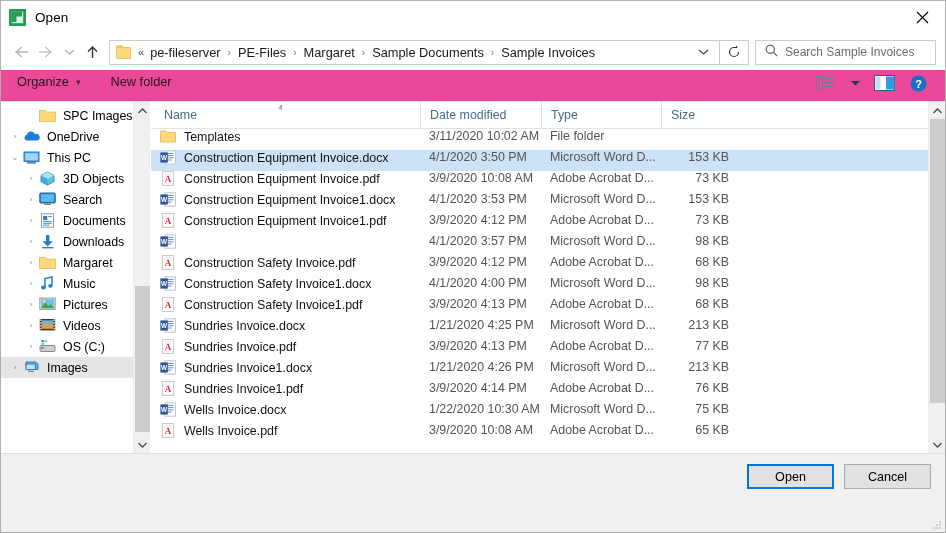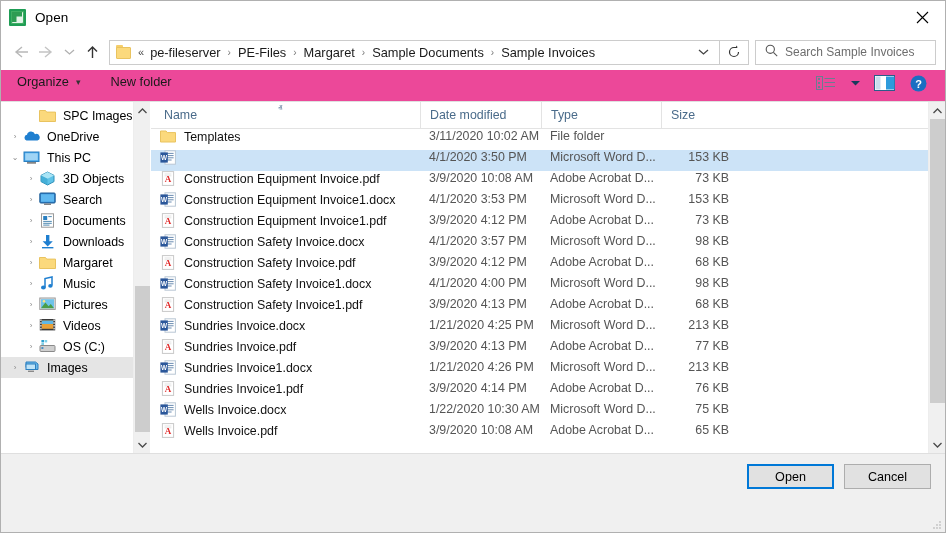--- a/index.html
+++ b/index.html
@@ -640,20 +640,21 @@
             <div class="cell size" style="width: 79px;"></div>
           </div>
           <div class="row selected">
             <div class="cell name" style="width: 265px;">
               <span class="row-icon"><svg width="16" height="15" viewBox="0 0 16 15">
                   <rect x="5" y="0.8" width="10.4" height="13.4" fill="#fff" stroke="#b9c7d4"></rect>
                   <path d="M7 3.4 H13.6 M7 5.6 H13.6 M7 7.8 H13.6 M7 10 H11.6" stroke="#5a7fa8" stroke-width="0.9"></path>
                   <rect x="0.4" y="2.4" width="7.4" height="10.2" fill="#2b579a"></rect>
                   <text x="4.1" y="10.1" font-size="6.4" font-family="Liberation Sans, sans-serif" fill="#fff" text-anchor="middle" font-weight="bold">W</text>
                 </svg></span>
+              <span>Construction Equipment Invoice.docx</span>
             </div>
             <div class="cell date" style="width: 121px;">4/1/2020 3:50 PM</div>
             <div class="cell type" style="width: 120px;">Microsoft Word D...</div>
             <div class="cell size" style="width: 79px;">153 KB</div>
           </div>
           <div class="row">
             <div class="cell name" style="width: 265px;">
               <span class="row-icon"><svg width="16" height="15" viewBox="0 0 16 15">
                   <rect x="2.4" y="0.6" width="11.2" height="13.8" fill="#fff" stroke="#c8c8c8"></rect>
                   <path d="M4.6 3 H11.4 M4.6 4.8 H11.4" stroke="#dcdcdc" stroke-width="0.8"></path>
@@ -693,21 +694,20 @@
             <div class="cell size" style="width: 79px;">73 KB</div>
           </div>
           <div class="row">
             <div class="cell name" style="width: 265px;">
               <span class="row-icon"><svg width="16" height="15" viewBox="0 0 16 15">
                   <rect x="5" y="0.8" width="10.4" height="13.4" fill="#fff" stroke="#b9c7d4"></rect>
                   <path d="M7 3.4 H13.6 M7 5.6 H13.6 M7 7.8 H13.6 M7 10 H11.6" stroke="#5a7fa8" stroke-width="0.9"></path>
                   <rect x="0.4" y="2.4" width="7.4" height="10.2" fill="#2b579a"></rect>
                   <text x="4.1" y="10.1" font-size="6.4" font-family="Liberation Sans, sans-serif" fill="#fff" text-anchor="middle" font-weight="bold">W</text>
                 </svg></span>
-              <span>Construction Safety Invoice.docx</span>
             </div>
             <div class="cell date" style="width: 121px;">4/1/2020 3:57 PM</div>
             <div class="cell type" style="width: 120px;">Microsoft Word D...</div>
             <div class="cell size" style="width: 79px;">98 KB</div>
           </div>
           <div class="row">
             <div class="cell name" style="width: 265px;">
               <span class="row-icon"><svg width="16" height="15" viewBox="0 0 16 15">
                   <rect x="2.4" y="0.6" width="11.2" height="13.8" fill="#fff" stroke="#c8c8c8"></rect>
                   <path d="M4.6 3 H11.4 M4.6 4.8 H11.4" stroke="#dcdcdc" stroke-width="0.8"></path>

